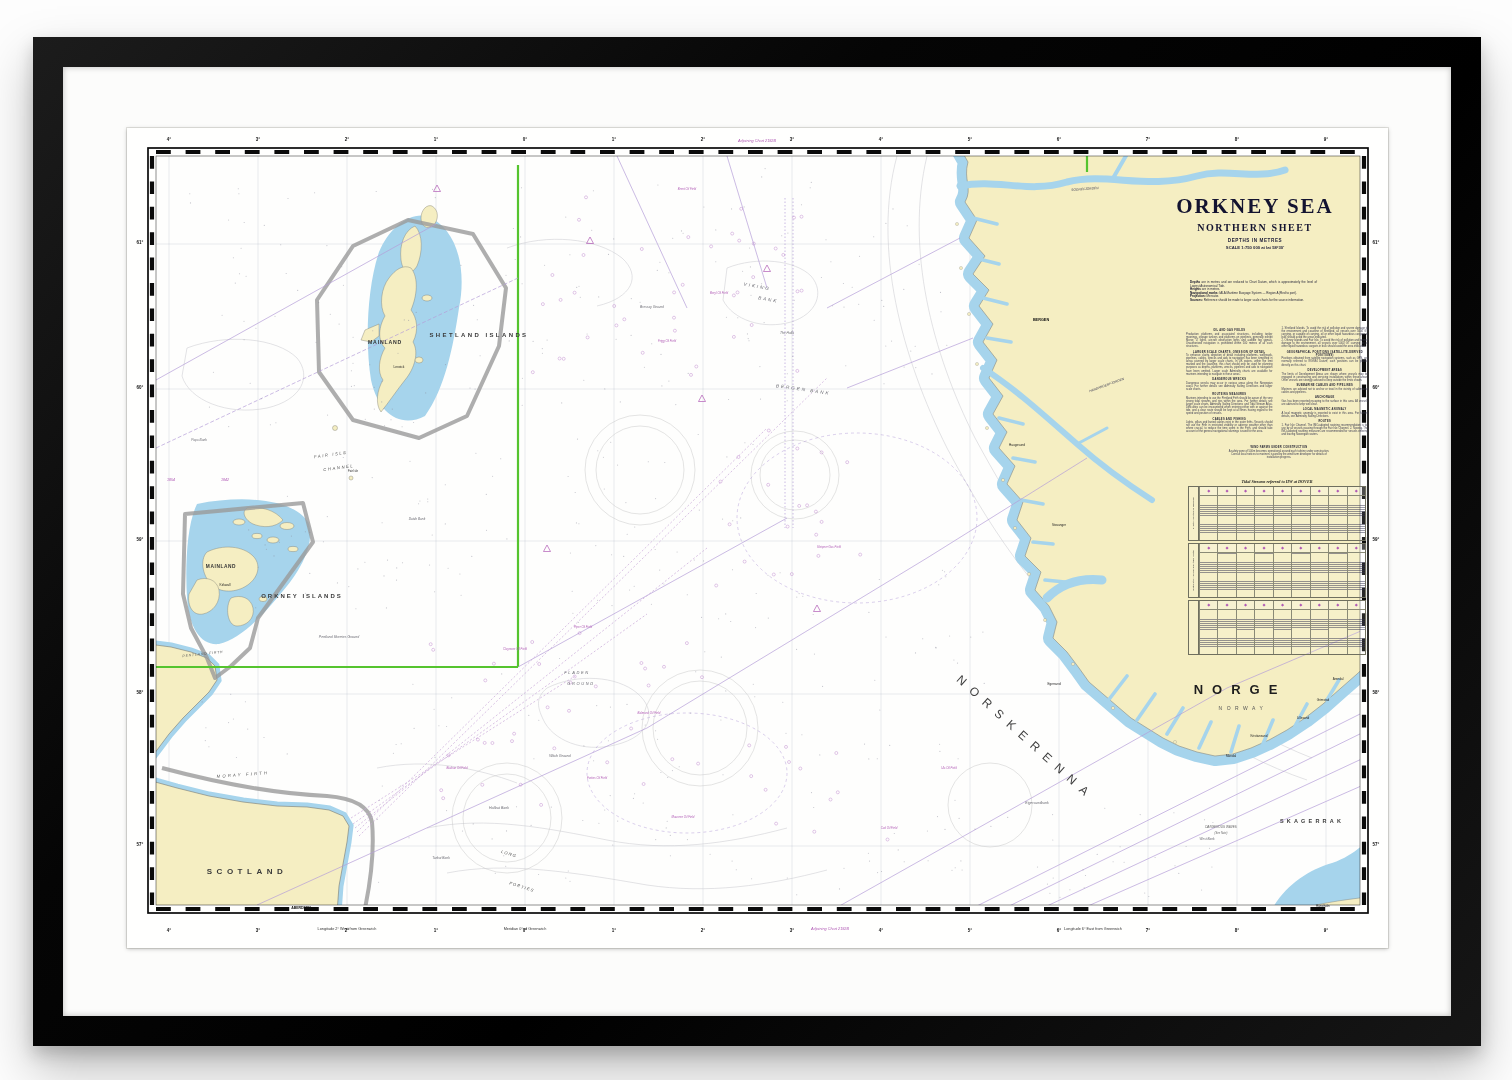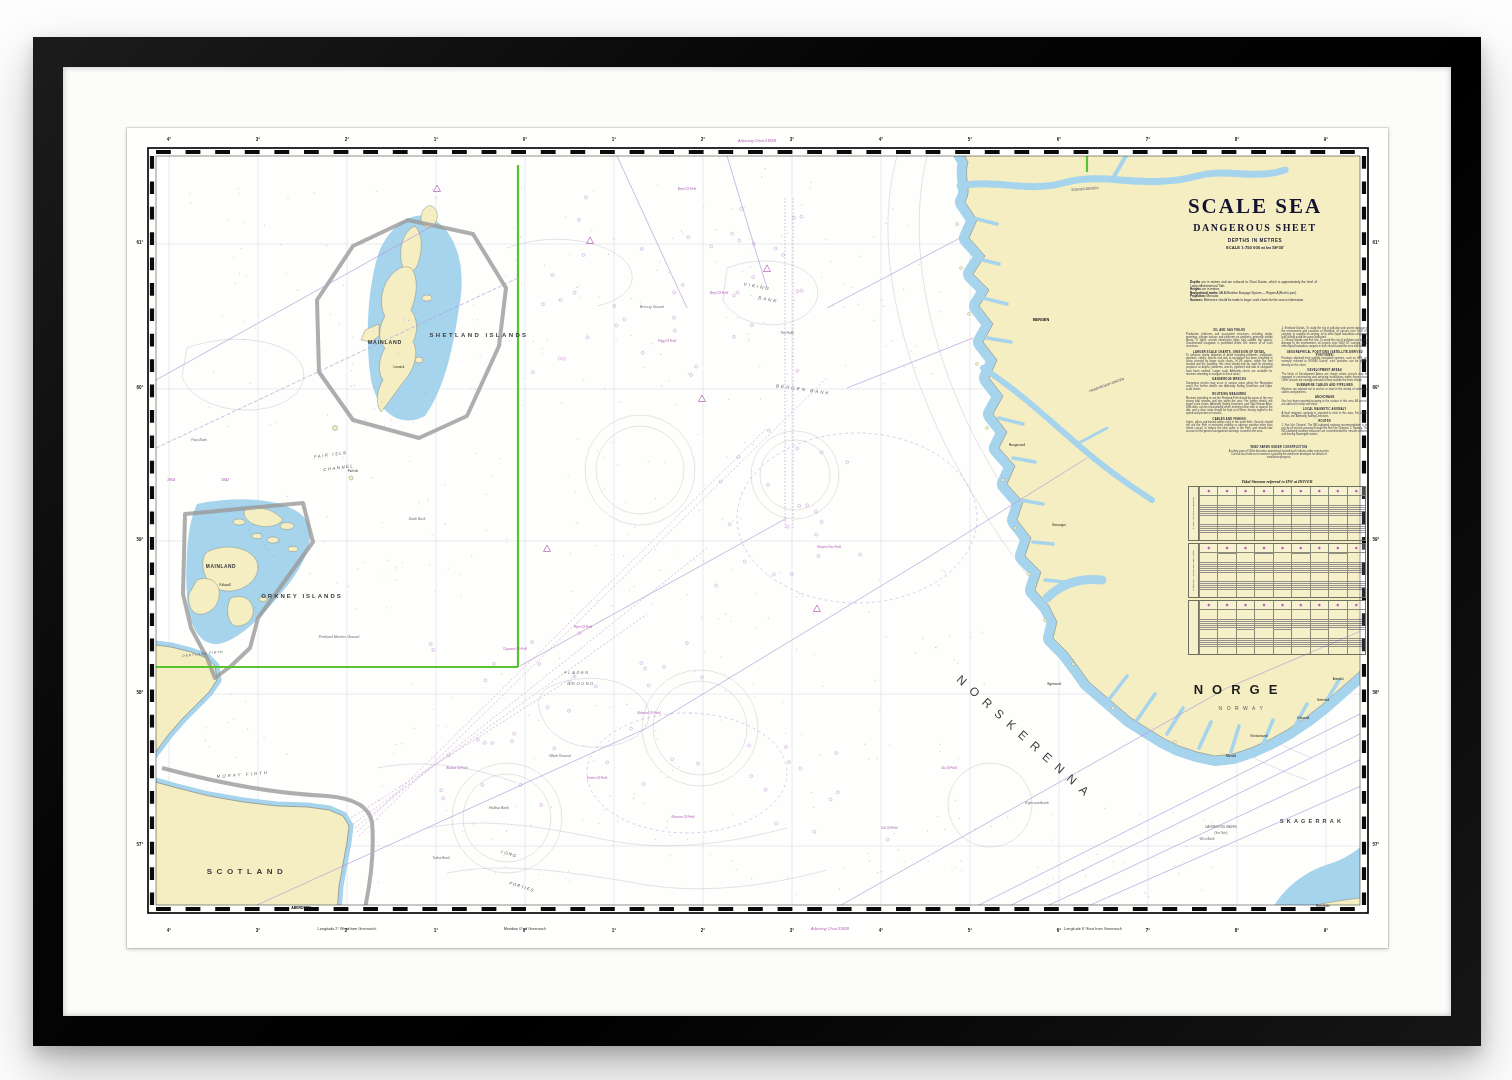--- a/index.html
+++ b/index.html
@@ -927,22 +927,22 @@
               <text x="1249" y="718" class="lb-deg" font-size="4.5" text-anchor="middle">57°</text>
               <text x="630" y="13.5" class="lb-mag" font-size="3.8" text-anchor="middle">Adjoining Chart 2182B</text>
               <text x="220" y="802" class="lb-marginnote" font-size="3.8" text-anchor="middle">Longitude 2° West from Greenwich</text>
               <text x="398" y="802" class="lb-marginnote" font-size="3.8" text-anchor="middle">Meridian 0° of Greenwich</text>
               <text x="703" y="802" class="lb-mag" font-size="3.8" text-anchor="middle">Adjoining Chart 2182B</text>
               <text x="966" y="802" class="lb-marginnote" font-size="3.8" text-anchor="middle">Longitude 6° East from Greenwich</text>
             </g>
     </svg>
 
     <div id="title-block" class="ovl">
-      <div class="t1">SCALE SEA</div>
-      <div class="t2">DANGEROUS SHEET</div>
+      <div class="t1">ORKNEY SEA</div>
+      <div class="t2">NORTHERN SHEET</div>
       <div class="t3">DEPTHS IN METRES</div>
       <div class="t4">SCALE 1:750 000 at lat 58°30'</div>
     </div>
 
     <div id="intro" class="ovl">
       <div><b>Depths</b> <span>are in metres and are reduced to Chart Datum, which is approximately the level of Lowest Astronomical Tide.</span></div>
       <div><b>Heights</b> <span>are in metres.</span></div>
       <div><b>Navigational marks:</b> <span>IALA Maritime Buoyage System — Region A (Red to port).</span></div>
       <div><b>Projection:</b> <span>Mercator.</span></div>
       <div><b>Sources:</b> <span>Reference should be made to larger scale charts for the source information.</span></div>

